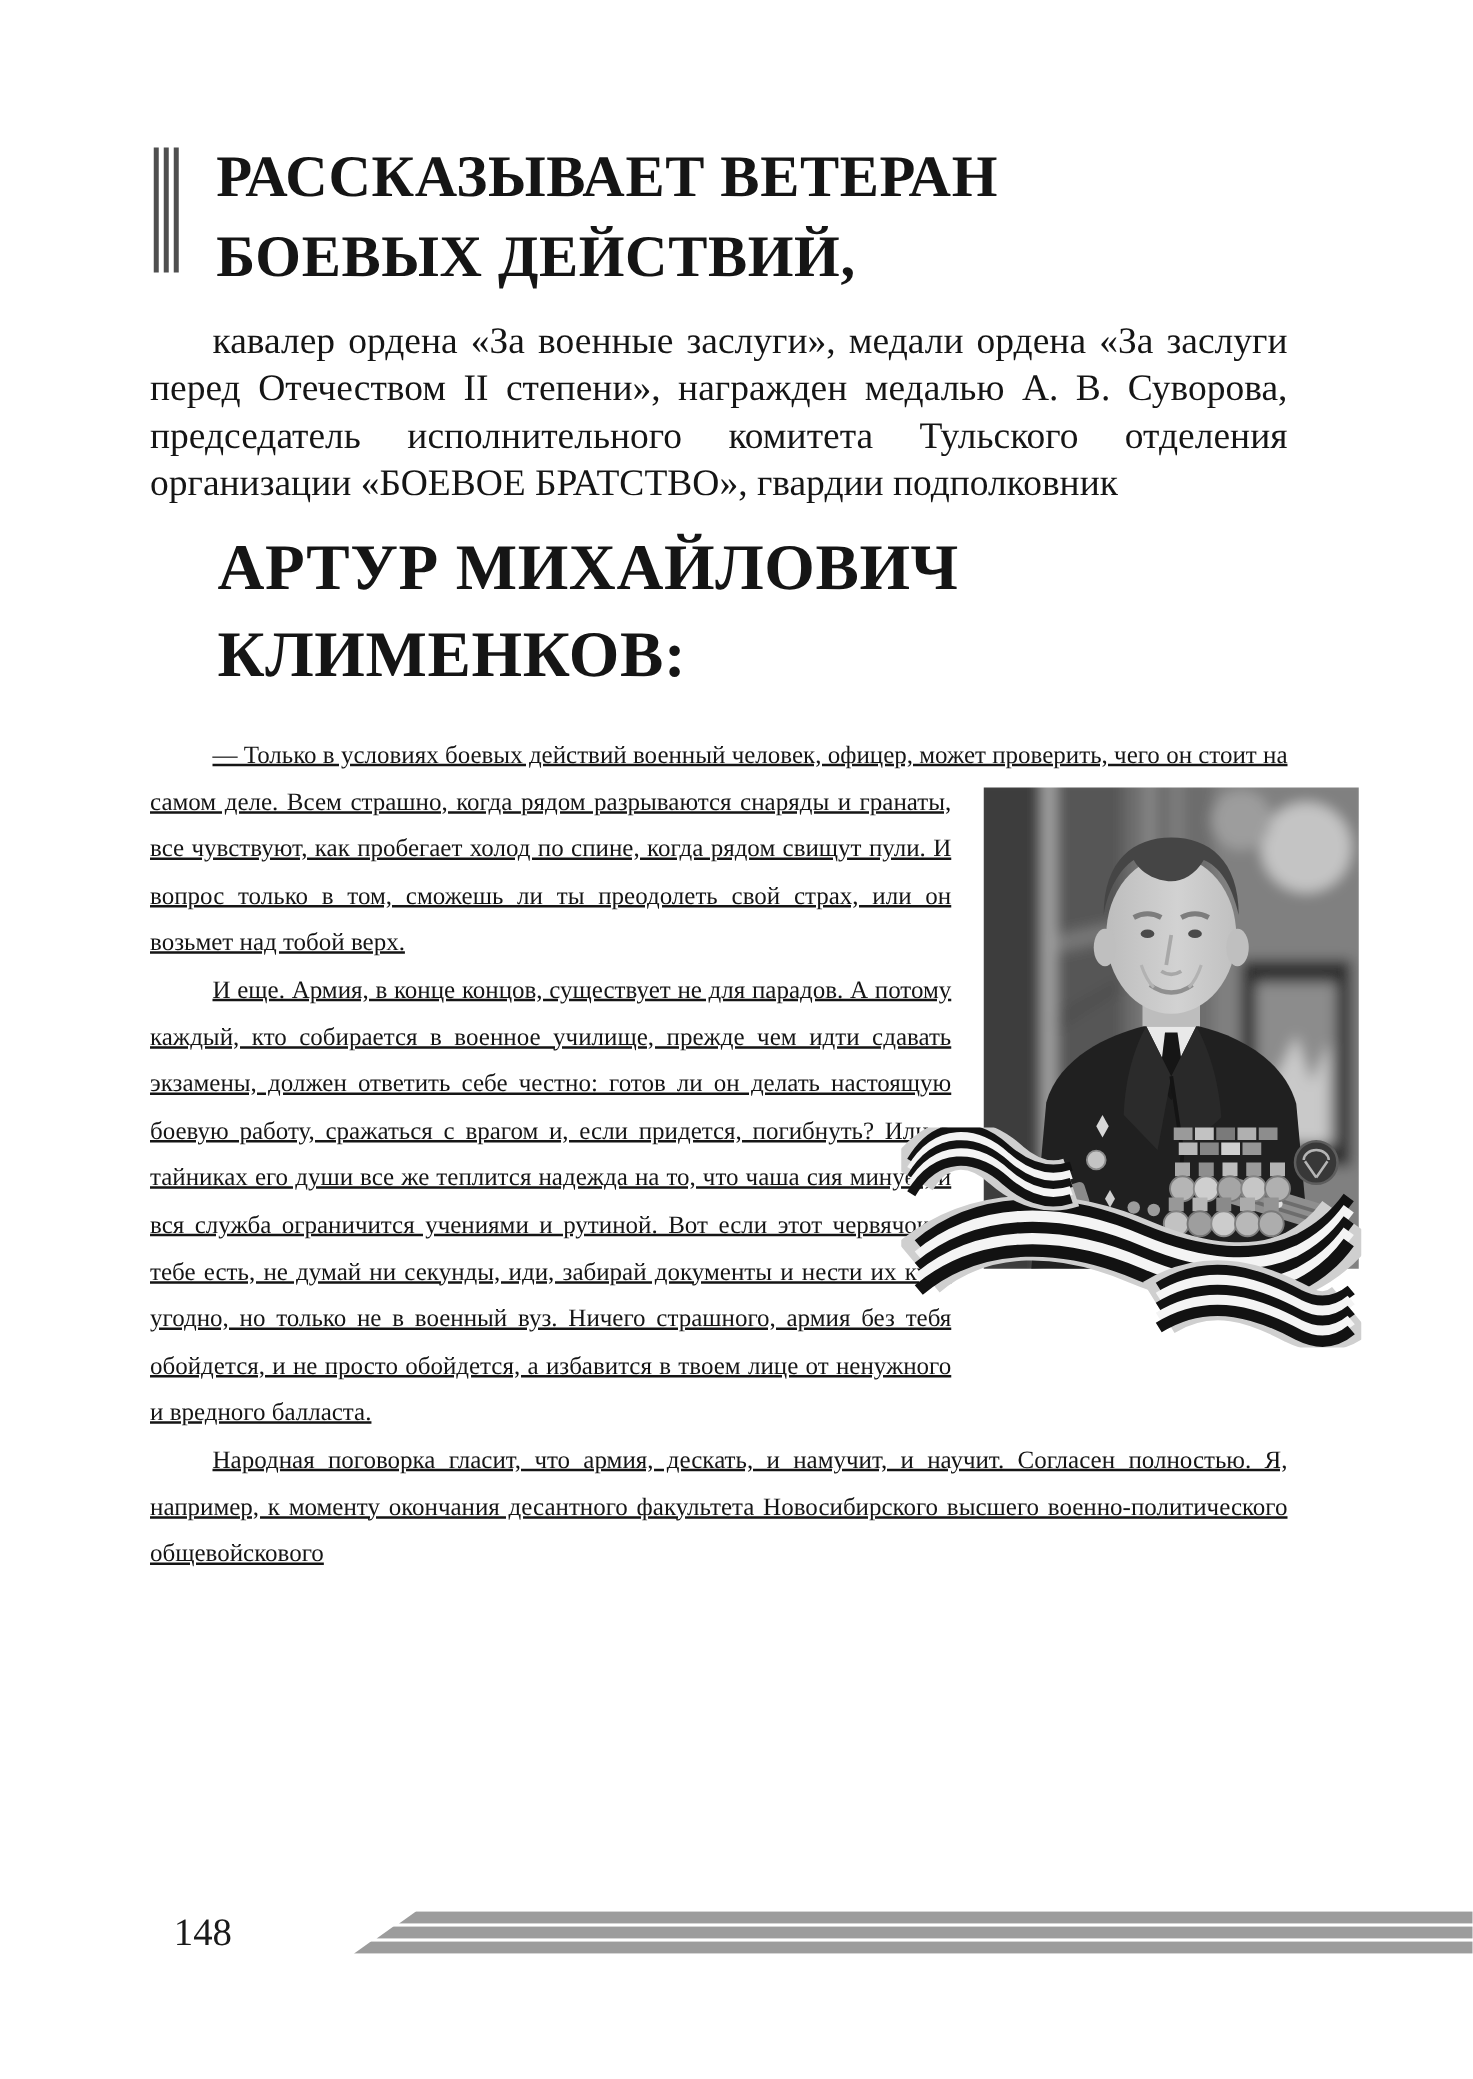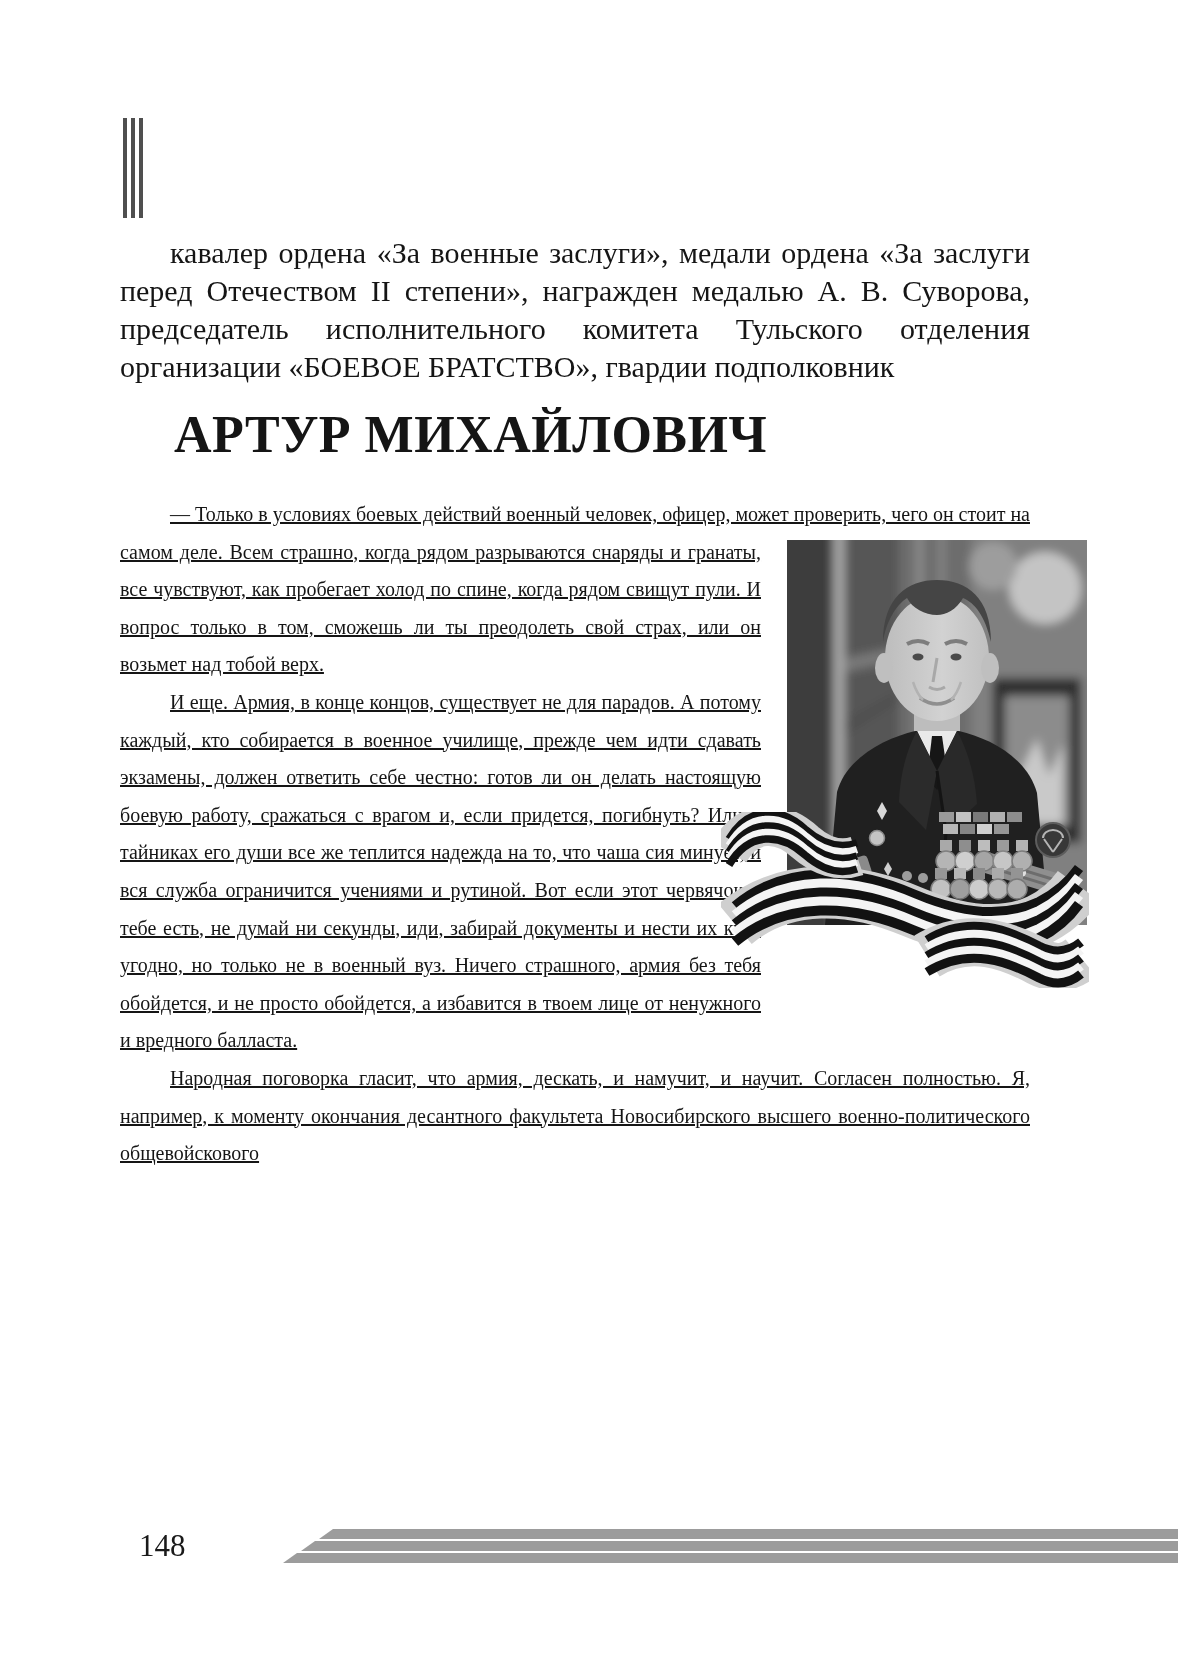--- a/index.html
+++ b/index.html
@@ -48,27 +48,30 @@
 
 <div class="content">
 
   <div class="kicker">
     <div class="ornament">
       <span></span>
       <span></span>
       <span></span>
     </div>
     <div class="kicker-text">
+      <div>РАССКАЗЫВАЕТ ВЕТЕРАН</div>
+      <div>БОЕВЫХ ДЕЙСТВИЙ,</div>
     </div>
   </div>
 
   <p class="intro">кавалер ордена «За военные заслуги», медали ордена «За заслуги перед Отечеством II степени», награжден медалью А. В. Суворова, председатель исполнительного комитета Тульского отделения организации «БОЕВОЕ БРАТСТВО», гвардии подполковник</p>
 
   <div class="name-heading">
     <div>АРТУР МИХАЙЛОВИЧ</div>
+    <div>КЛИМЕНКОВ:</div>
   </div>
 
   <p class="body-p"><span>— Только в условиях боевых действий военный человек, офицер, может проверить, чего он стоит на самом деле. Всем страшно, когда </span><span class="photo-float">
     <svg class="portrait" viewBox="0 0 300 385" xmlns="http://www.w3.org/2000/svg">
       <defs>
         <filter id="bgblur" x="-10%" y="-10%" width="120%" height="120%">
               <feGaussianBlur stdDeviation="5"></feGaussianBlur>
             </filter>
         <linearGradient id="faceg" x1="0" y1="0" x2="1" y2="0">
           <stop offset="0" stop-color="#bdbdbd"></stop>

